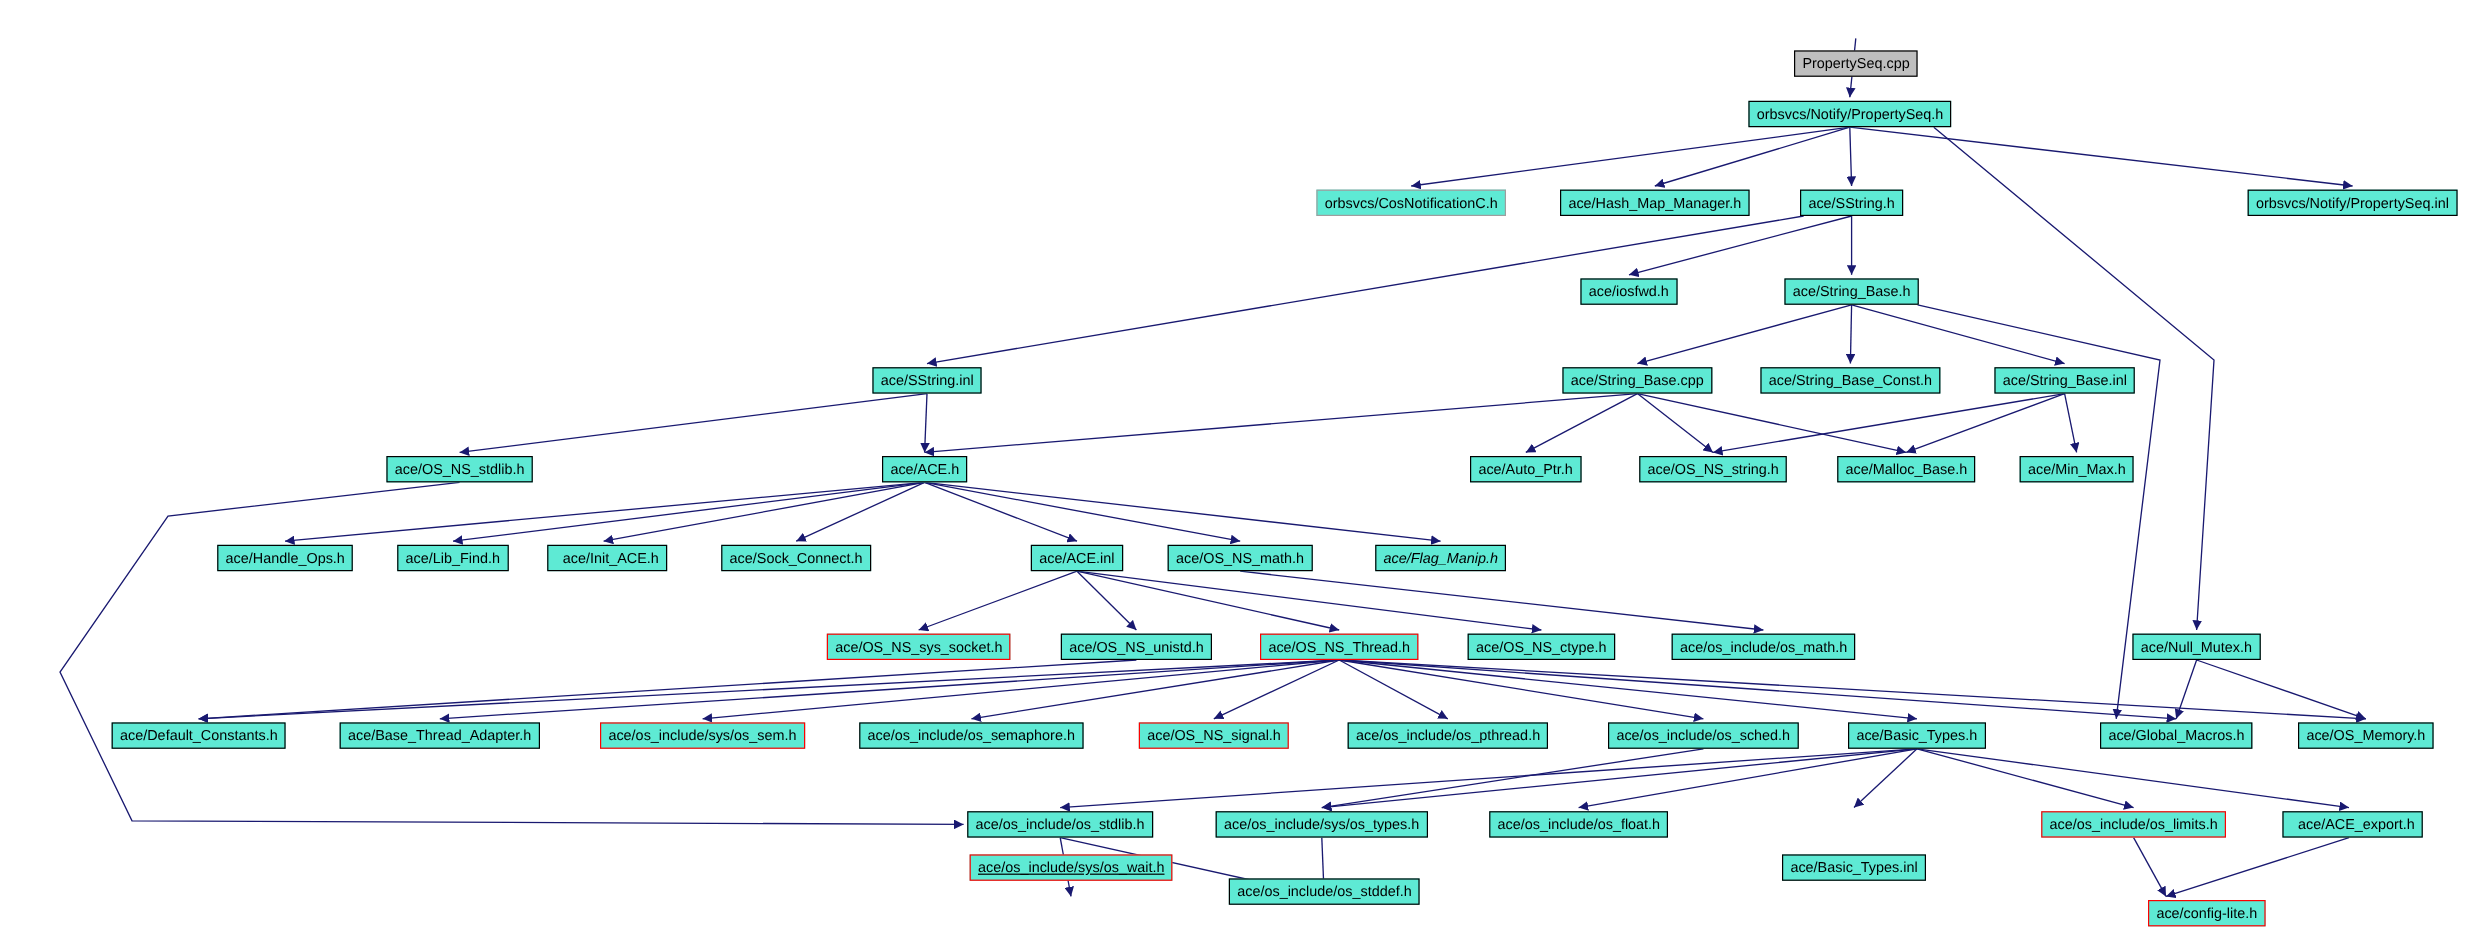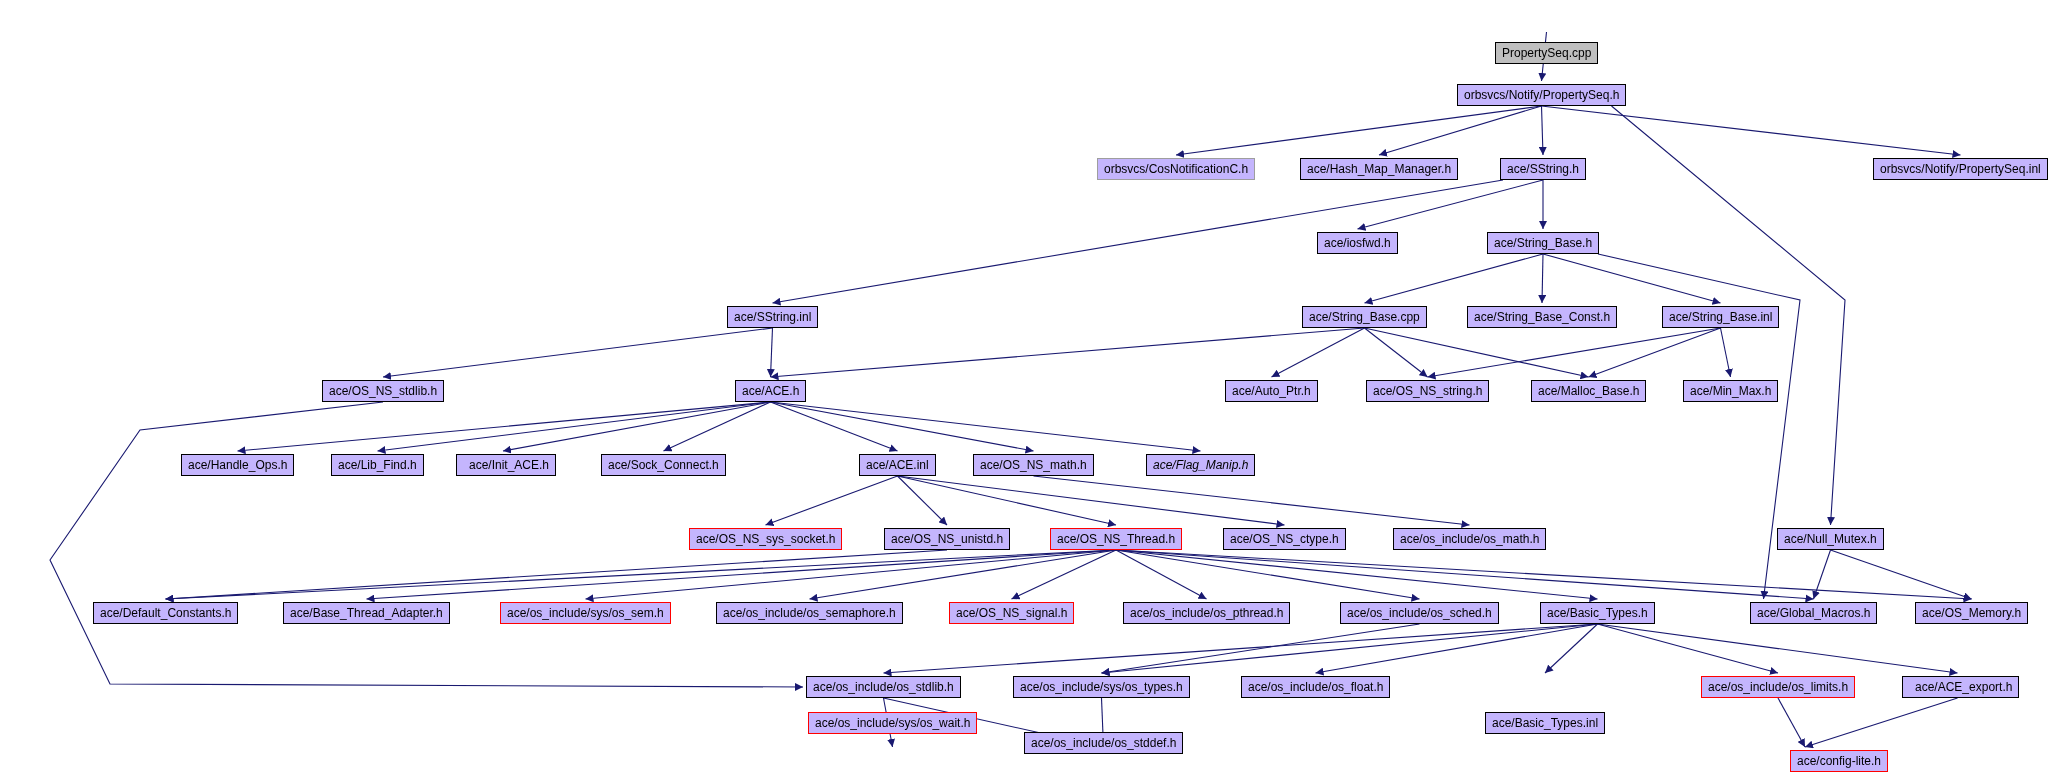--- a/index.html
+++ b/index.html
@@ -22,21 +22,21 @@
     height: 784px;
   }
   .edge {
     stroke: #191970;
     stroke-width: 1.1;
     fill: none;
   }
   .node {
     position: absolute;
     box-sizing: border-box;
-    background: #c4b5fd;
+    background: #5eead4;
     border: 1px solid #000000;
     color: #000000;
     font: 12px "Liberation Sans", sans-serif;
     line-height: 1.2;
     padding: 3px 6px;
     white-space: nowrap;
     cursor: pointer;
   }
   .node.root  { background: #bfbfbf; }
   .node.red   { border-color: #ff0000; }
@@ -156,17 +156,17 @@
       <div class="node" style="left: 1340px; top: 602px;">ace/os_include/os_sched.h</div>
       <div class="node" style="left: 1540px; top: 602px;">ace/Basic_Types.h</div>
       <div class="node" style="left: 1750px; top: 602px;">ace/Global_Macros.h</div>
       <div class="node" style="left: 1915px; top: 602px;">ace/OS_Memory.h</div>
       <div class="node" style="left: 806px; top: 676px;">ace/os_include/os_stdlib.h</div>
       <div class="node" style="left: 1013px; top: 676px;">ace/os_include/sys/os_types.h</div>
       <div class="node" style="left: 1241px; top: 676px;">ace/os_include/os_float.h</div>
       <div class="node" style="left: 1485px; top: 712px;">ace/Basic_Types.inl</div>
       <div class="node red" style="left: 1701px; top: 676px;">ace/os_include/os_limits.h</div>
       <div class="node" style="left: 1902px; top: 676px; padding-left: 12px;">ace/ACE_export.h</div>
-      <div class="node red" style="left: 808px; top: 712px;">ace/os_include/sys/os_wait.h</div>
+      <div class="node red" style="left: 808px; top: 712px; text-decoration: underline;">ace/os_include/sys/os_wait.h</div>
       <div class="node" style="left: 1024px; top: 732px;">ace/os_include/os_stddef.h</div>
       <div class="node red" style="left: 1756px; top: 750px; margin-left: 34px;">ace/config-lite.h</div>
     </div>
 </div>
 
 </body></html>

